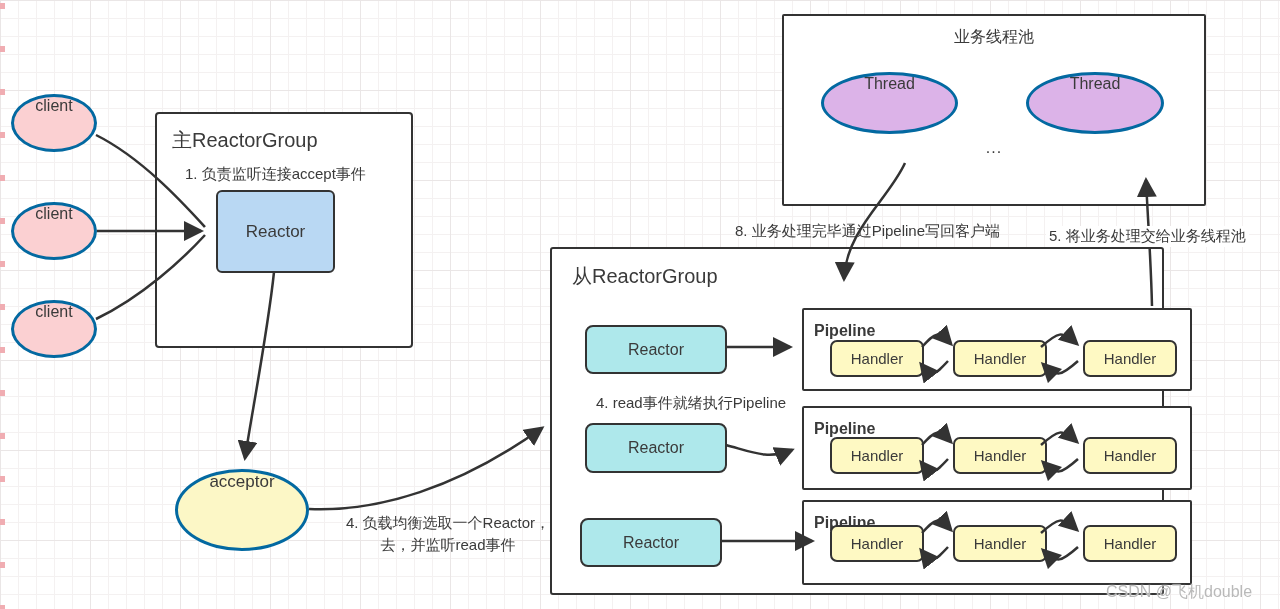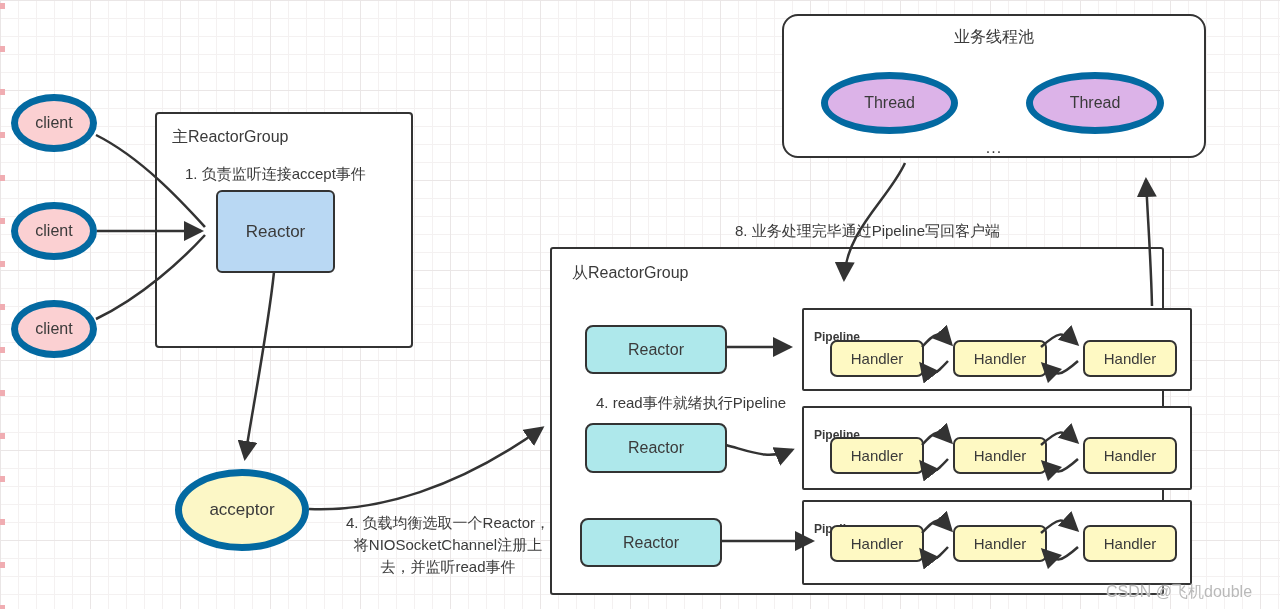--- a/index.html
+++ b/index.html
@@ -9,27 +9,27 @@
     background-color:#ffffff;
     background-image:
       repeating-linear-gradient(to right,#eae6e6 0 1px,transparent 1px 90px),
       repeating-linear-gradient(to bottom,#eae6e6 0 1px,transparent 1px 90px),
       repeating-linear-gradient(to right,#f4f1f1 0 1px,transparent 1px 18px),
       repeating-linear-gradient(to bottom,#f4f1f1 0 1px,transparent 1px 18px);
   }
   .edge-ticks{position:absolute;left:0;top:3px;width:5px;height:100%;
     background:repeating-linear-gradient(to bottom,#f0adb2 0 6px,transparent 6px 43px);}
   .abs{position:absolute;box-sizing:border-box;}
-  .ellipse{border:7px solid #0369a1;border-radius:50%;display:flex;align-items:center;justify-content:center;
+  .ellipse{border:3px solid #0369a1;border-radius:50%;display:flex;justify-content:center;
     font-size:16px;background:#fff;}
   .groupbox{border:2.5px solid #333;border-radius:5px;background:#fff;}
   .nodebox{border:2.5px solid #333;display:flex;align-items:center;justify-content:center;font-size:16px;background:#fef9c3;}
-  .grouptitle{position:absolute;font-size:16px;white-space:nowrap;}
+  .grouptitle{position:absolute;font-size:20px;white-space:nowrap;}
   .note{position:absolute;font-size:15px;white-space:nowrap;}
-  .pipeline-title{position:absolute;left:10px;top:20px;font-size:12px;font-weight:bold;text-align:right;}
+  .pipeline-title{position:absolute;left:10px;top:12px;font-size:16px;font-weight:bold;text-align:right;}
   svg.wires{position:absolute;left:0;top:0;pointer-events:none;}
   .watermark{position:absolute;font-size:16px;color:#b9b9b9;white-space:nowrap;
     text-shadow:0 0 2px #fff;}
 </style>
 </head>
 <body>
 
 <div class="stage">
   <div class="edge-ticks"></div>
 
@@ -98,21 +98,21 @@
       </div>
       <div class="abs nodebox" style="left:149px;top:23px;width:94px;height:37px;border-radius:7px;font-size:15px;border-width:2px;">
         <span>Handler</span>
       </div>
       <div class="abs nodebox" style="left:279px;top:23px;width:94px;height:37px;border-radius:7px;font-size:15px;border-width:2px;">
         <span>Handler</span>
       </div>
     </div>
   </div>
 
-  <div class="abs groupbox" style="left:782px;top:14px;width:424px;height:144px;border-radius:16px;">
+  <div class="abs groupbox" style="left:782px;top:14px;width:424px;height:192px;border-radius:2px;">
     <div style="position:absolute;left:0;top:11px;width:100%;text-align:center;font-size:16px;">业务线程池</div>
     <div class="abs ellipse" style="left:37px;top:56px;width:137px;height:62px;background:#dcb3e8;">
       <span>Thread</span>
     </div>
     <div class="abs ellipse" style="left:242px;top:56px;width:138px;height:62px;background:#dcb3e8;">
       <span>Thread</span>
     </div>
     <div style="position:absolute;left:0;top:123px;width:100%;text-align:center;font-size:16px;letter-spacing:1px;">...</div>
   </div>
 
@@ -157,20 +157,20 @@
       <path d="M 922 533 C 936 518 938 516 951 530" marker-end="url(#ah)"></path>
       <path d="M 948 547 C 934 562 932 564 921 550" marker-end="url(#ah)"></path>
       <path d="M 1041 533 C 1058 518 1062 516 1077 530" marker-end="url(#ah)"></path>
       <path d="M 1078 547 C 1061 562 1057 564 1043 550" marker-end="url(#ah)"></path>
     </g>
   </svg>
 
 
   <div class="abs" style="left:337px;top:512px;width:222px;text-align:center;font-size:15px;line-height:22px;">
     <span style="display:block;white-space:nowrap;">4. 负载均衡选取一个Reactor，</span>
-    <span style="display:block;white-space:nowrap;">将NIOSocketChannel注册上</span>
     <span style="display:block;white-space:nowrap;">去，并监听read事件</span>
   </div>
 
   <span class="note" style="left:735px;top:222px;">8. 业务处理完毕通过Pipeline写回客户端</span>
+  <span class="note" style="left:1046px;top:226px;background:#fff;padding:1px 3px;">5. 将业务处理交给业务线程池</span>
 
   <span class="watermark" style="left:1106px;top:582px;">CSDN @飞机double</span>
 </div>
 
 </body></html>

